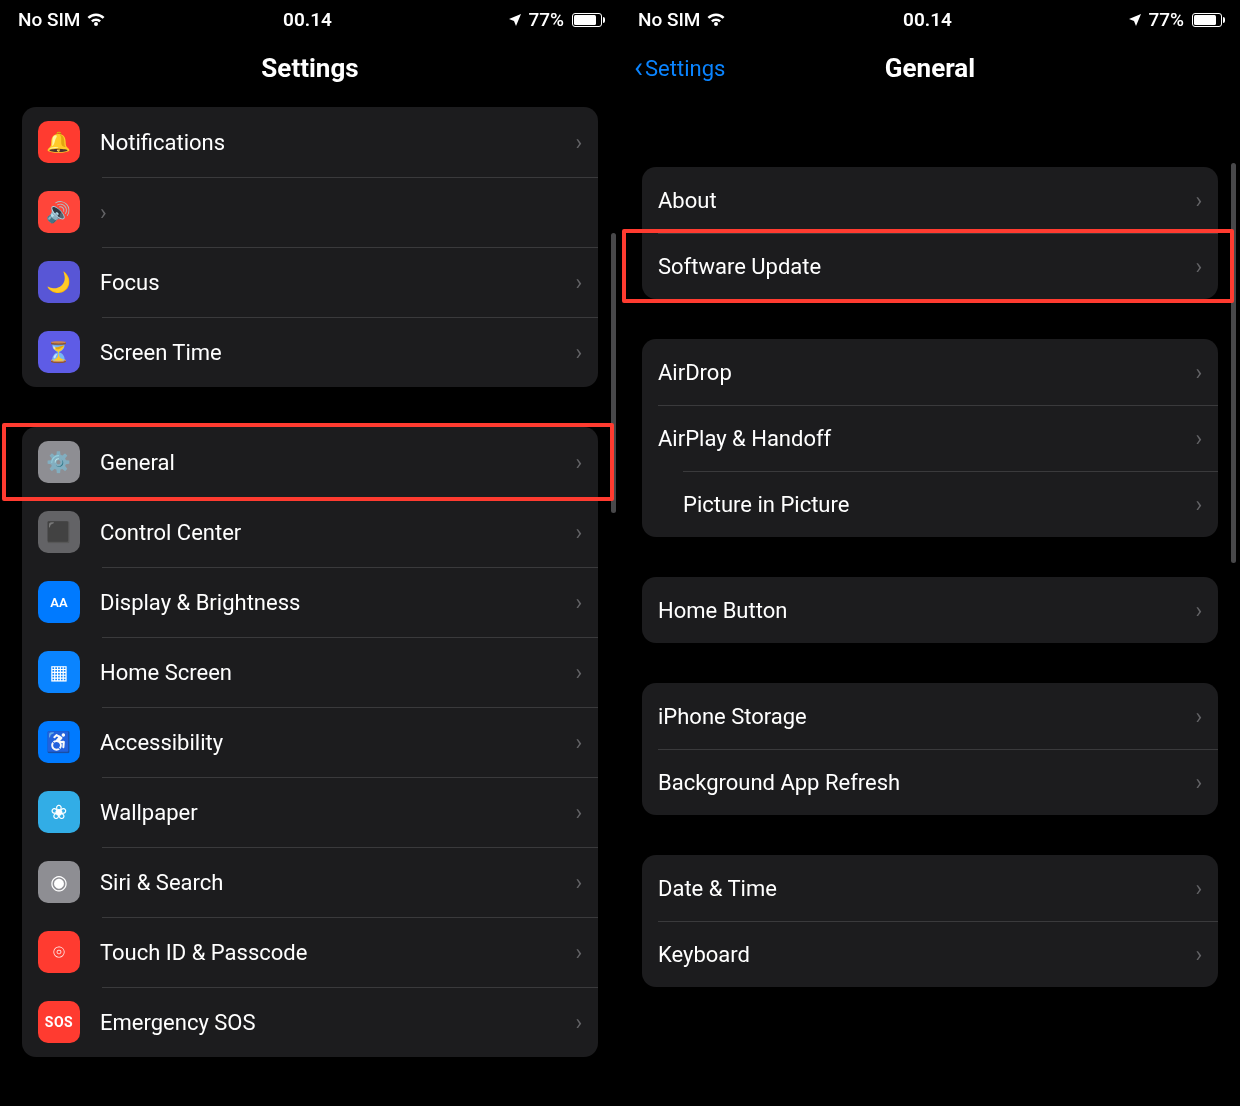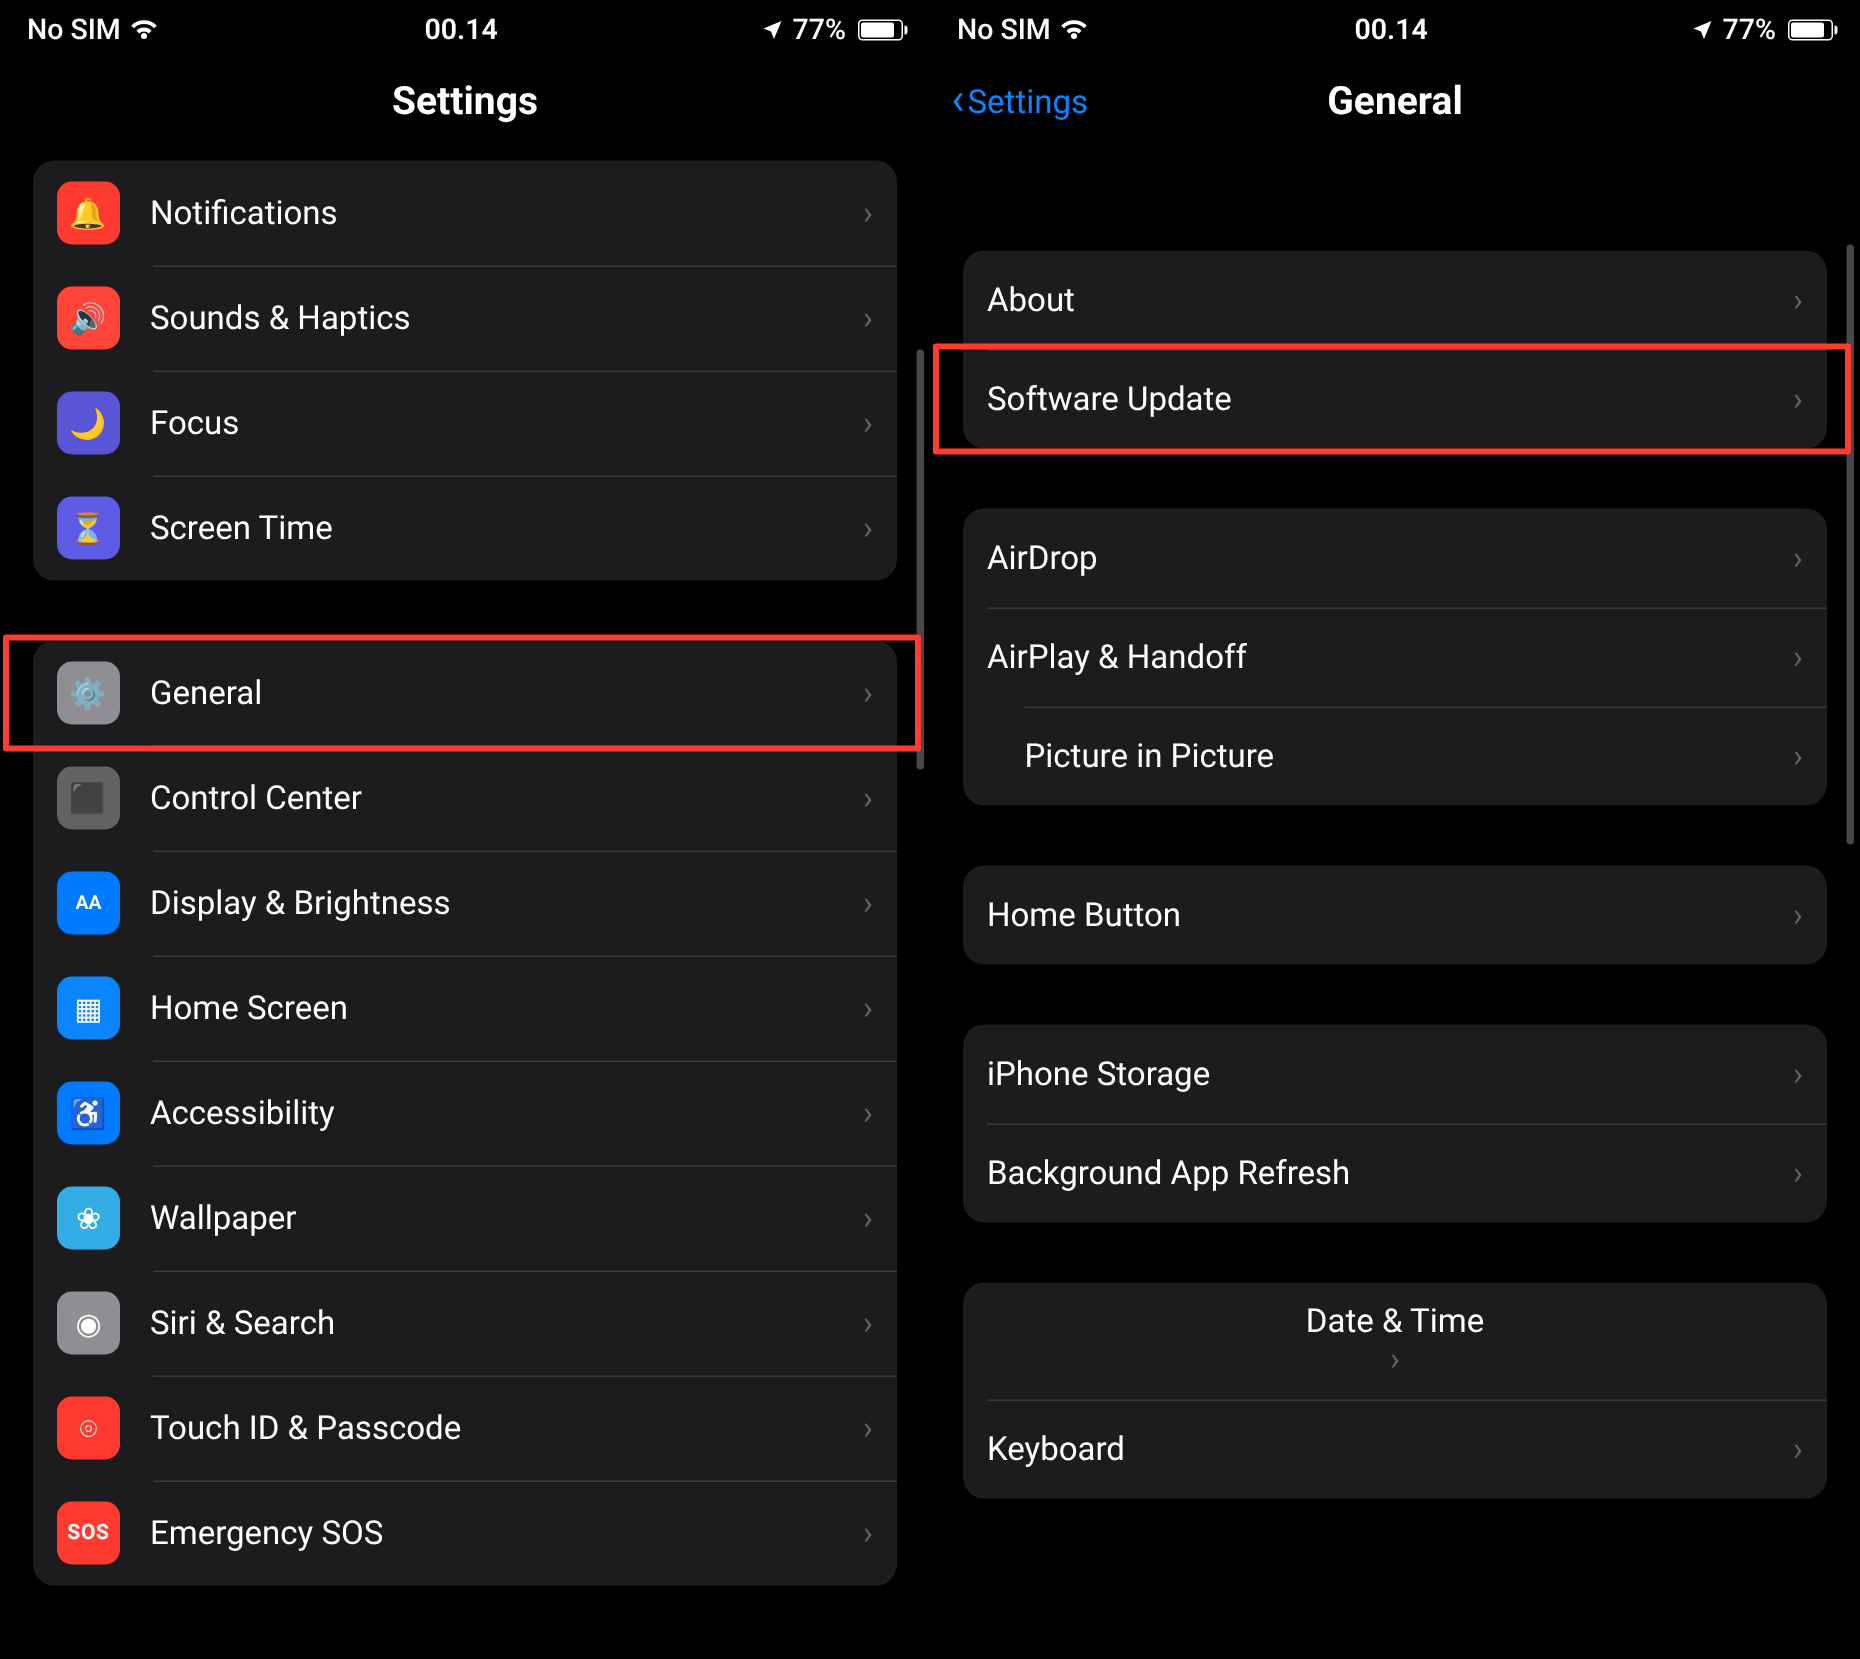--- a/index.html
+++ b/index.html
@@ -66,21 +66,20 @@
 
   <div class="scroll">
     <div class="group" id="left-g1" style="overflow: visible;">
         <div class="row" style="position: relative;">
           <div class="row-icon bg-red">🔔</div>
           <div class="row-label">Notifications</div>
           <div class="chevron">›</div>
         </div>
         <div class="row" style="position: relative;">
           <div class="row-icon bg-red2">🔊</div>
-          <div class="row-label">Sounds &amp; Haptics</div>
           <div class="chevron">›</div>
         </div>
         <div class="row" style="position: relative;">
           <div class="row-icon bg-purple">🌙</div>
           <div class="row-label">Focus</div>
           <div class="chevron">›</div>
         </div>
         <div class="row" style="position: relative;">
           <div class="row-icon bg-darkblue">⏳</div>
           <div class="row-label">Screen Time</div>
@@ -211,21 +210,21 @@
         <div class="row" style="position: relative;">
           <div class="row-label">iPhone Storage</div>
           <div class="chevron">›</div>
         </div>
         <div class="row" style="position: relative;">
           <div class="row-label">Background App Refresh</div>
           <div class="chevron">›</div>
         </div>
       </div>
     <div class="group" id="right-g5" style="margin-bottom: 0px; overflow: visible;">
-        <div class="row" style="position: relative; flex-direction: column;">
+        <div class="row" style="position: relative;">
           <div class="row-label">Date &amp; Time</div>
           <div class="chevron">›</div>
         </div>
         <div class="row" style="position: relative;">
           <div class="row-label">Keyboard</div>
           <div class="chevron">›</div>
         </div>
       </div>
     <div class="scrollbar" style="top:60px;height:400px;"></div>
   </div>

